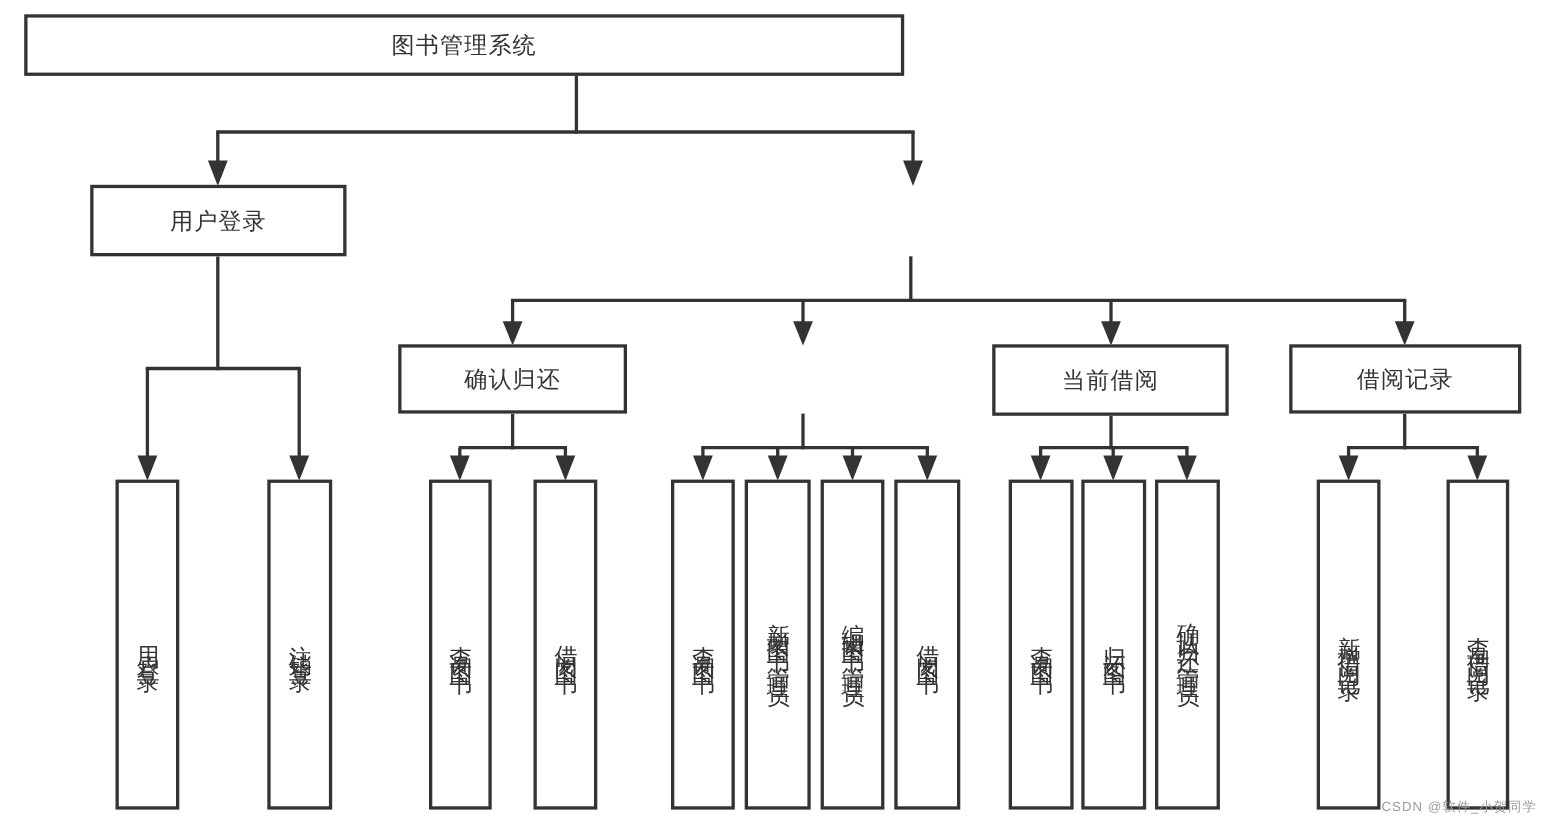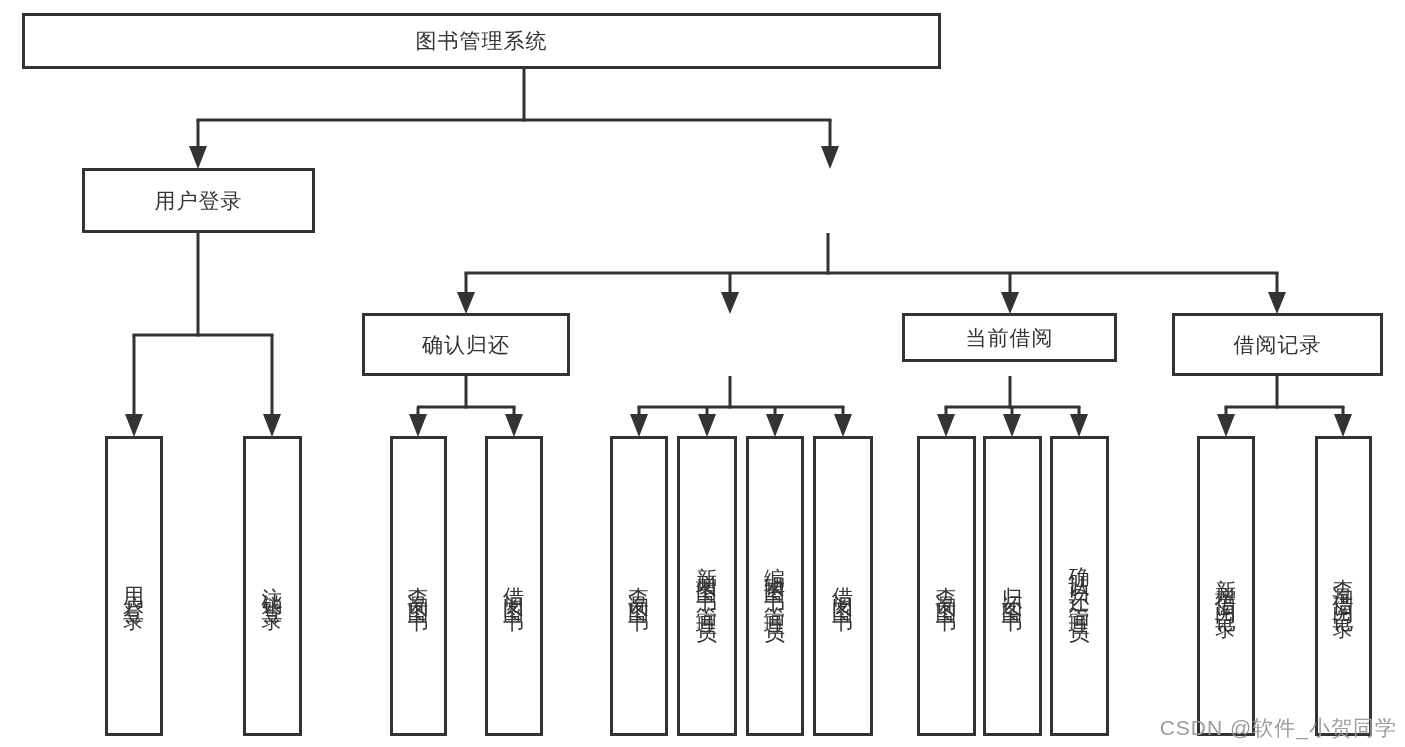--- a/index.html
+++ b/index.html
@@ -27,21 +27,21 @@
     writing-mode:vertical-rl;
     text-orientation:mixed;
     font-size:21px;
     letter-spacing:8px;
     line-height:1;
   }
   .watermark{
     position:absolute;
     right:8px;
     bottom:5px;
-    font-size:21px;
+    font-size:12px;
     color:#9c9c9c;
     letter-spacing:1px;
     white-space:nowrap;
   }
 </style>
 </head>
 <body>
 
 <div class="stage">
 
@@ -102,32 +102,32 @@
     <polygon points="1003,414 1021,414 1012,437" stroke="none"></polygon>
     <line x1="1079" y1="407" x2="1079" y2="415"></line>
     <polygon points="1070,414 1088,414 1079,437" stroke="none"></polygon>
 
     <line x1="1226" y1="407" x2="1226" y2="415"></line>
     <polygon points="1217,414 1235,414 1226,437" stroke="none"></polygon>
     <line x1="1343" y1="407" x2="1343" y2="415"></line>
     <polygon points="1334,414 1352,414 1343,437" stroke="none"></polygon>
   </svg>
 
-  <div class="box" style="left:22px;top:13px;width:919px;height:56px;">
+  <div class="box" style="left:22px;top:13px;width:800px;height:56px;">
     <span class="h-label">图书管理系统</span>
   </div>
 
   <div class="box" style="left:82px;top:168px;width:233px;height:65px;">
     <span class="h-label">用户登录</span>
   </div>
 
   <div class="box" style="left:362px;top:313px;width:208px;height:63px;">
     <span class="h-label">确认归还</span>
   </div>
-  <div class="box" style="left:902px;top:313px;width:215px;height:49px;">
+  <div class="box" style="left:902px;top:313px;width:215px;height:65px;">
     <span class="h-label">当前借阅</span>
   </div>
   <div class="box" style="left:1172px;top:313px;width:211px;height:63px;">
     <span class="h-label">借阅记录</span>
   </div>
 
   <div class="box" style="left:105px;top:436px;width:58px;height:300px;">
     <span class="v-label">用户登录</span>
   </div>
   <div class="box" style="left:243px;top:436px;width:59px;height:300px;">

